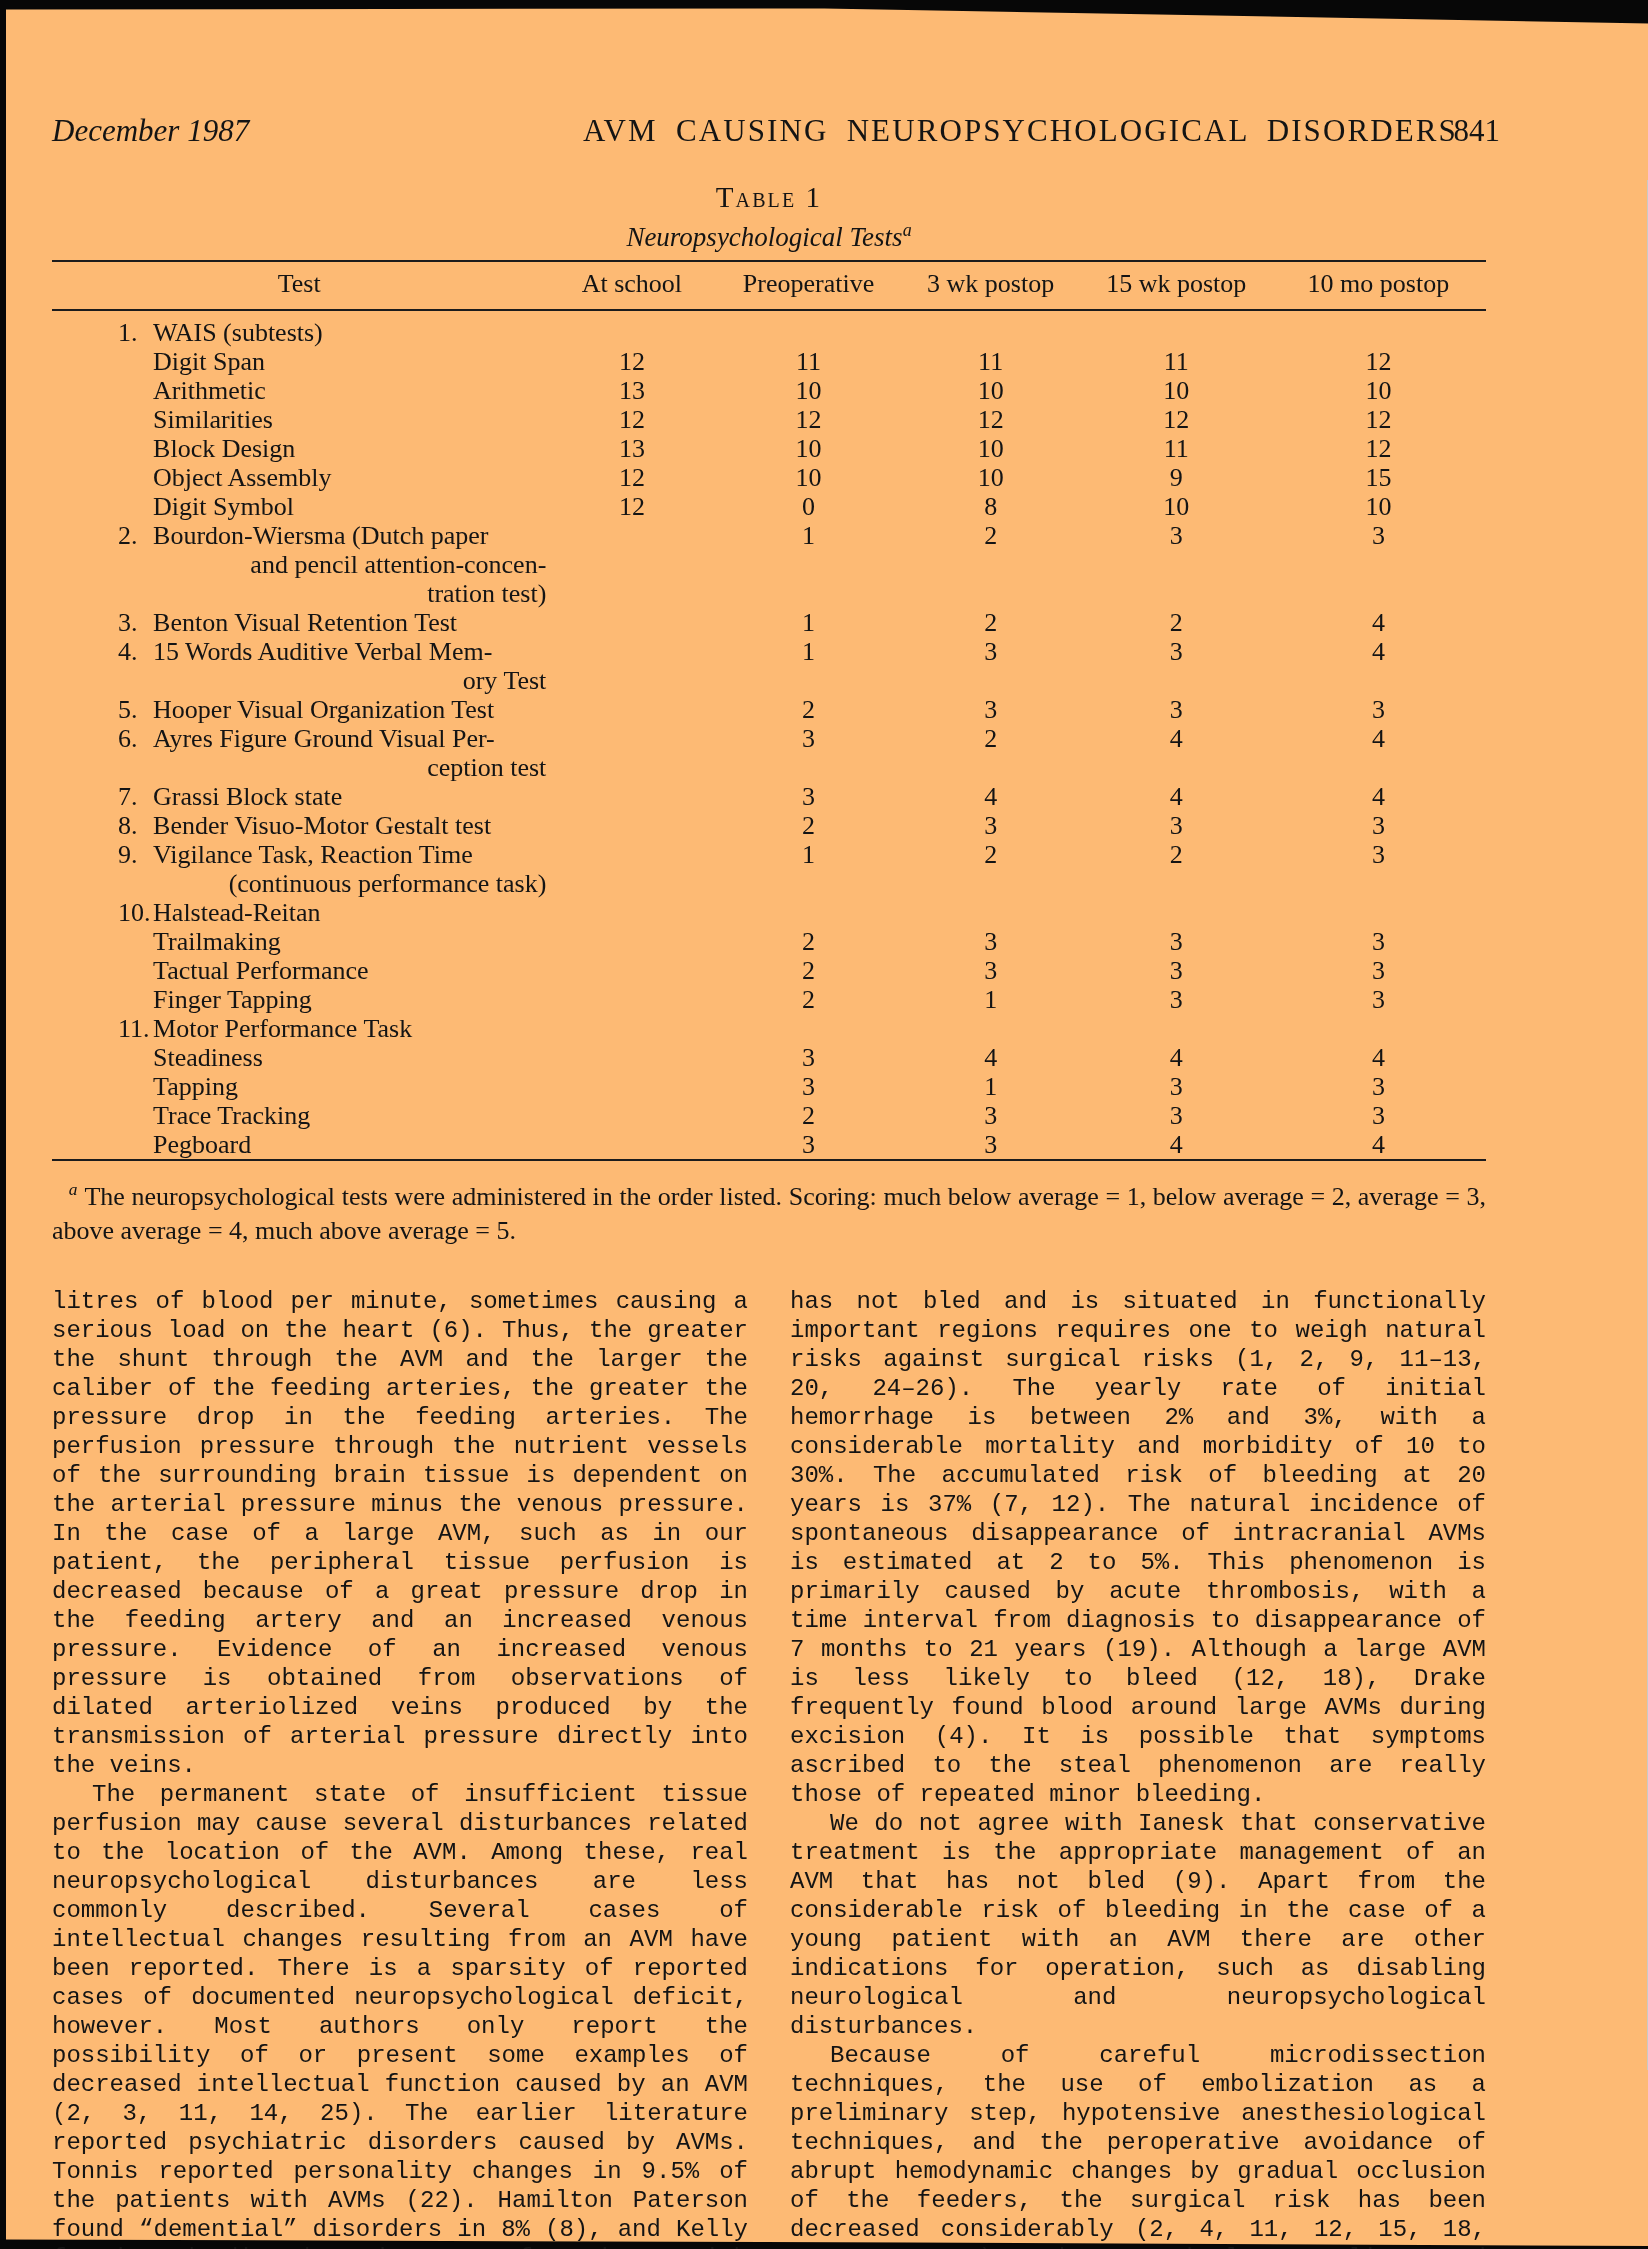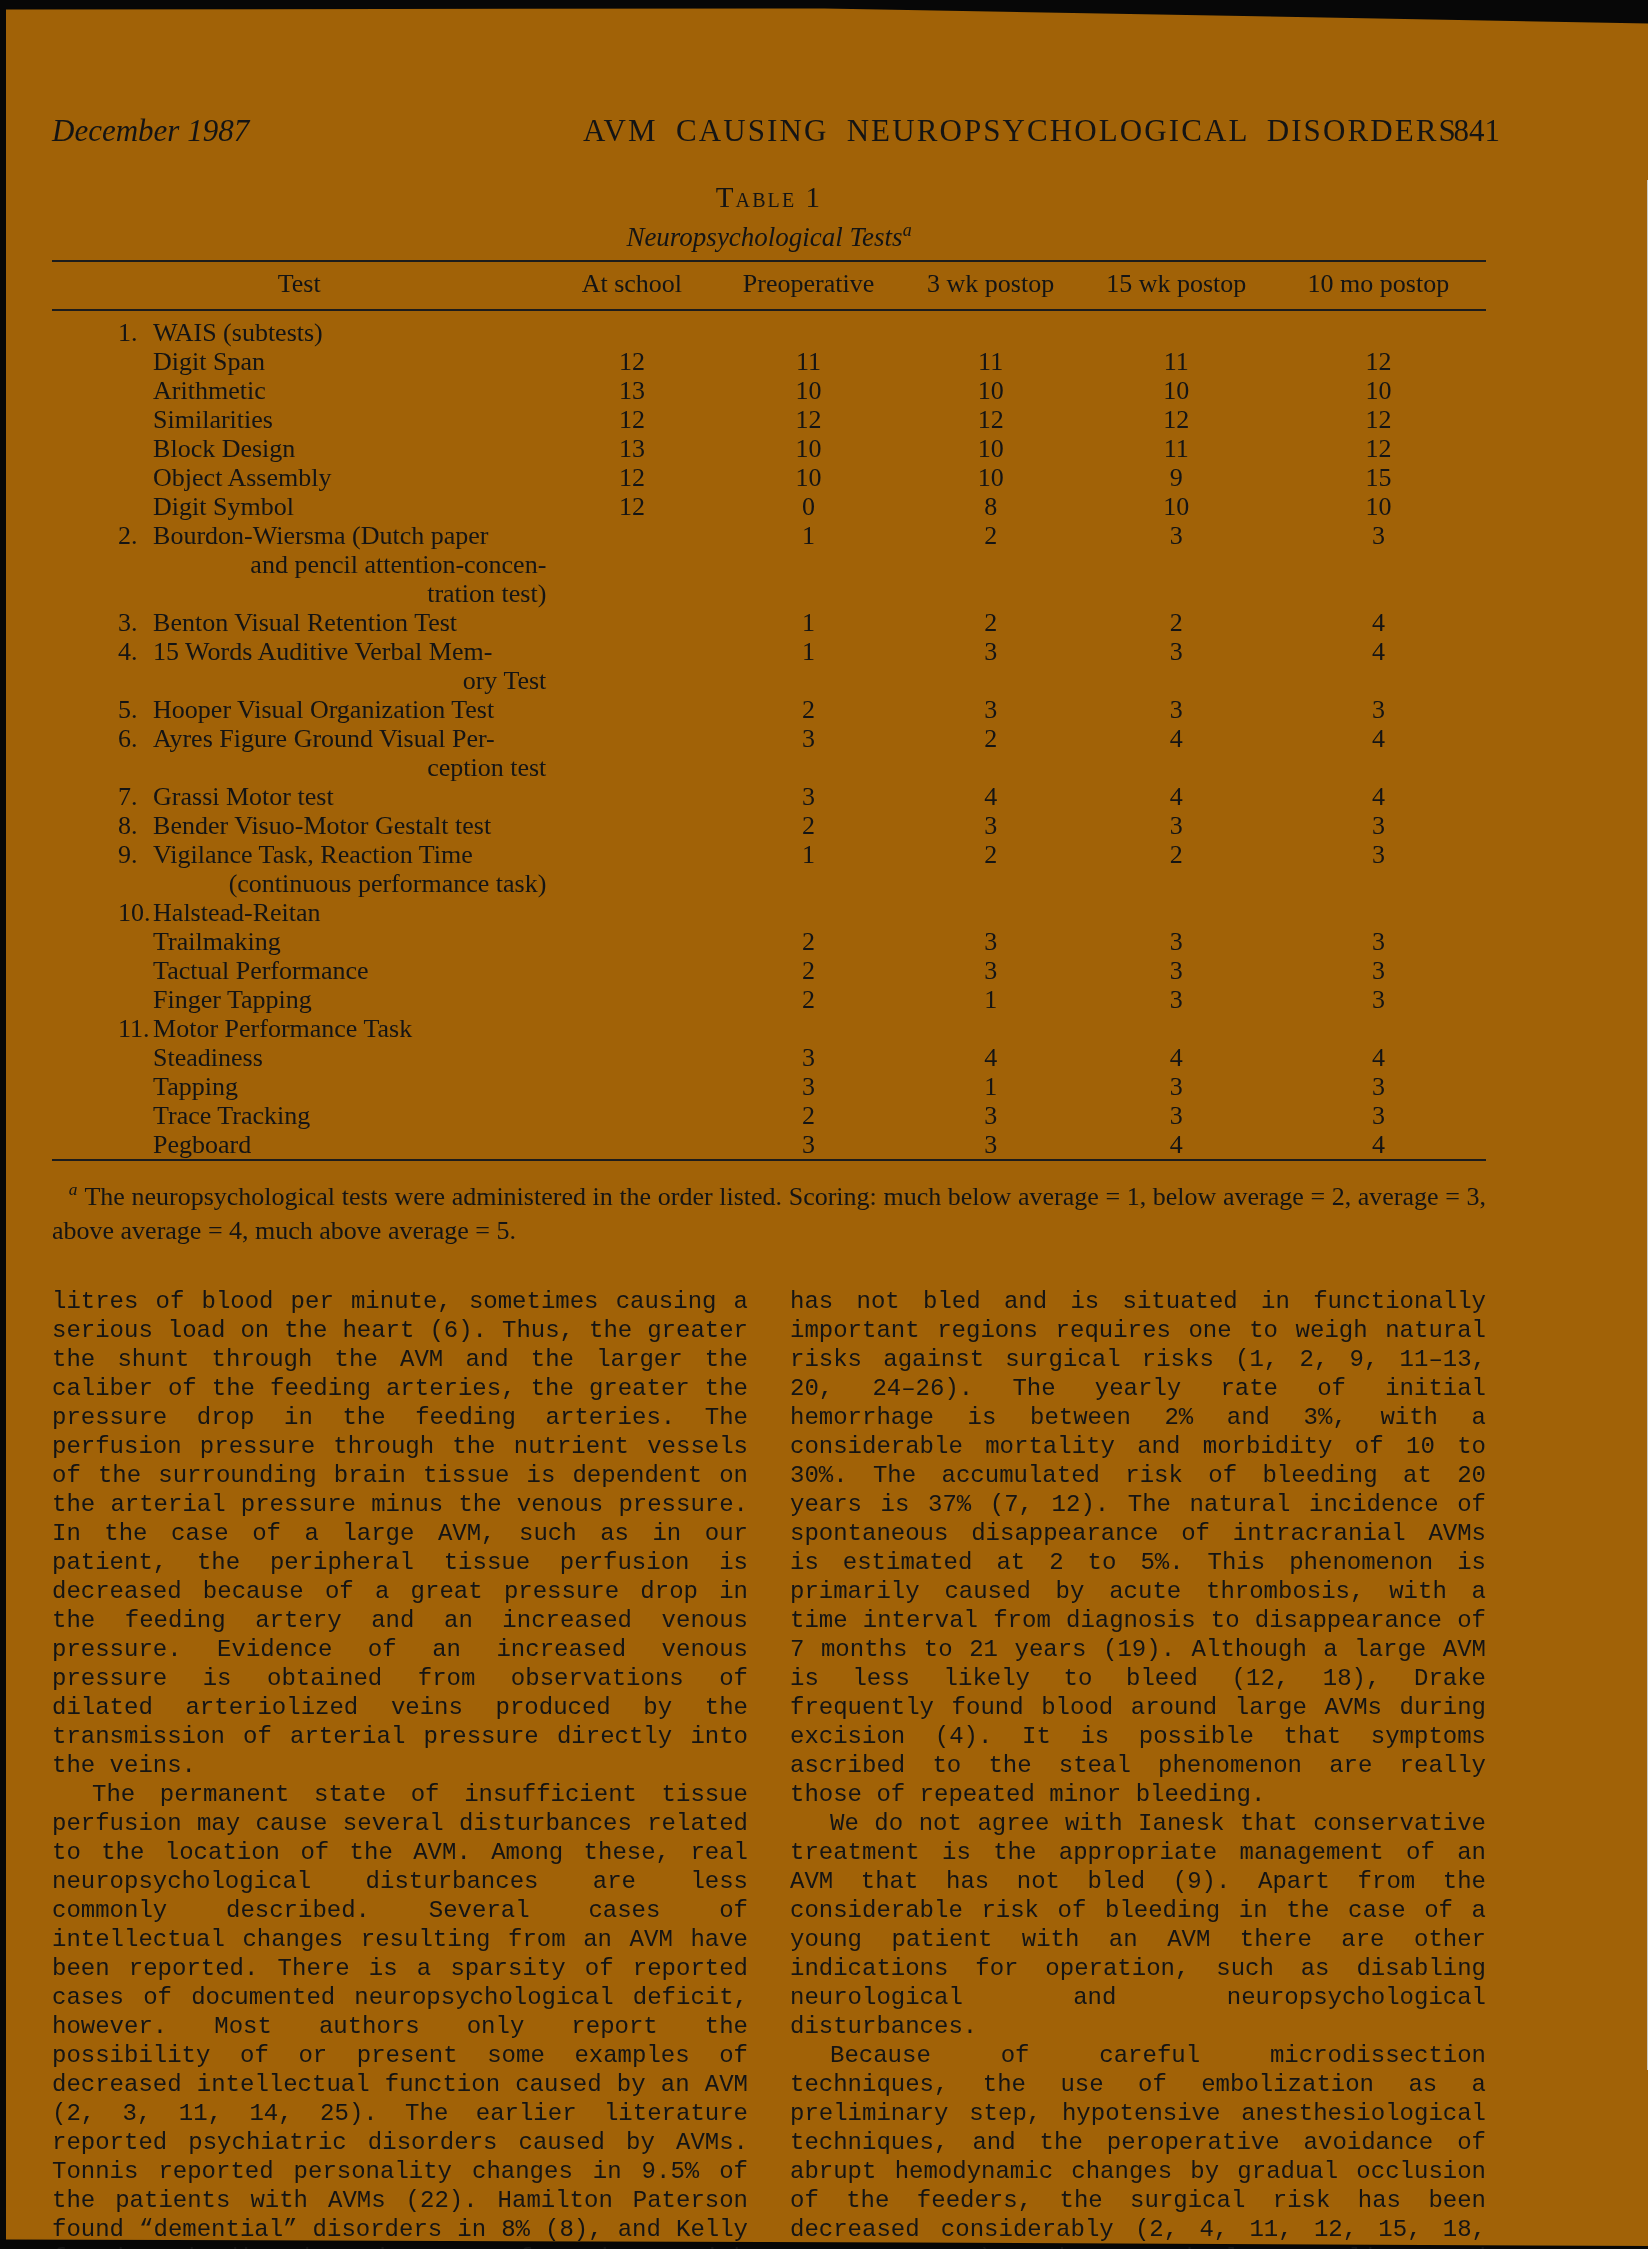--- a/index.html
+++ b/index.html
@@ -3,21 +3,21 @@
 <meta charset="utf-8">
 <style>
   html, body {
     margin: 0; padding: 0;
     width: 1649px; height: 2250px;
     overflow: hidden;
     background: #fcfcfa;
     font-family: "Liberation Serif", serif;
     color: #141414;
   }
-  .scan { position: relative; width: 1649px; height: 2250px; background: #a16207; }
+  .scan { position: relative; width: 1649px; height: 2250px; background: #fdba74; }
 
   
   .edge { position: absolute; background: #070707; }
   .edge-top { top: 0; left: 0; width: 100%; height: 29px;
     clip-path: polygon(0 0, 100% 0, 100% 81%, 50% 29%, 0 33%); }
   .edge-bottom { bottom: 0; left: 0; width: 100%; height: 25px;
     clip-path: polygon(0 58%, 55% 70%, 100% 84%, 100% 100%, 0 100%); }
   .edge-left { top: 0; left: 0; width: 6.3px; height: 100%; }
   .edge-right { top: 8%; right: 0; width: 2.1px; height: 84%; background: #c9c9c5; }
 
@@ -230,21 +230,21 @@
             </td>
             <td class="c-val"></td>
             <td class="c-val">3</td>
             <td class="c-val">2</td>
             <td class="c-val">4</td>
             <td class="c-val">4</td>
           </tr>
           <tr>
             <td class="c-num">7.</td>
             <td class="c-label">
-              <div>Grassi Motor test</div>
+              <div>Grassi Block state</div>
             </td>
             <td class="c-val"></td>
             <td class="c-val">3</td>
             <td class="c-val">4</td>
             <td class="c-val">4</td>
             <td class="c-val">4</td>
           </tr>
           <tr>
             <td class="c-num">8.</td>
             <td class="c-label">

